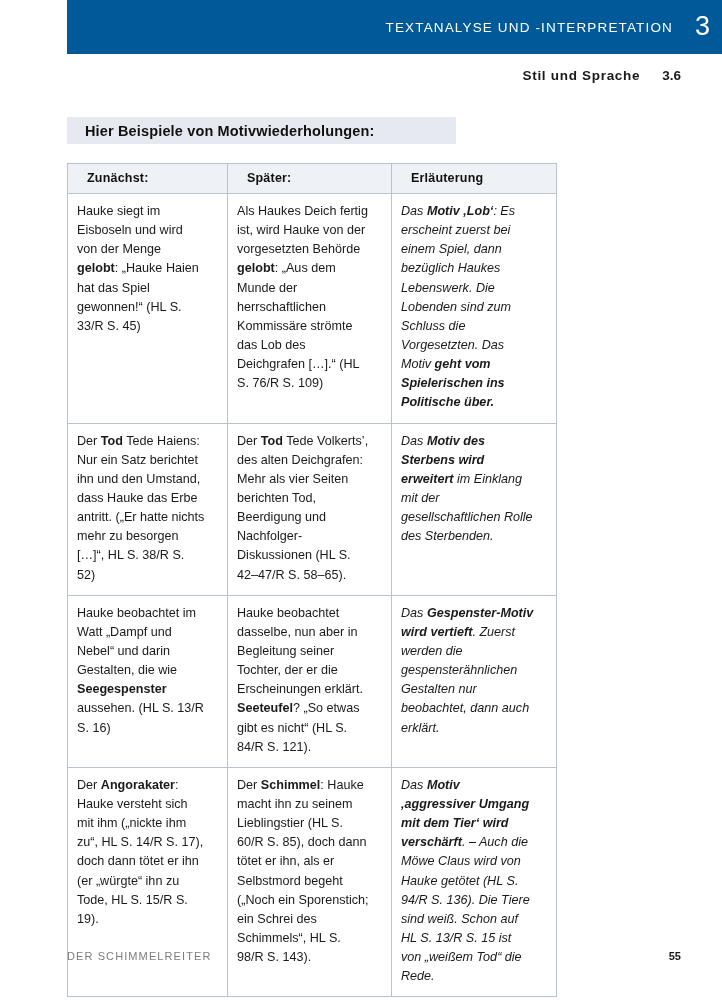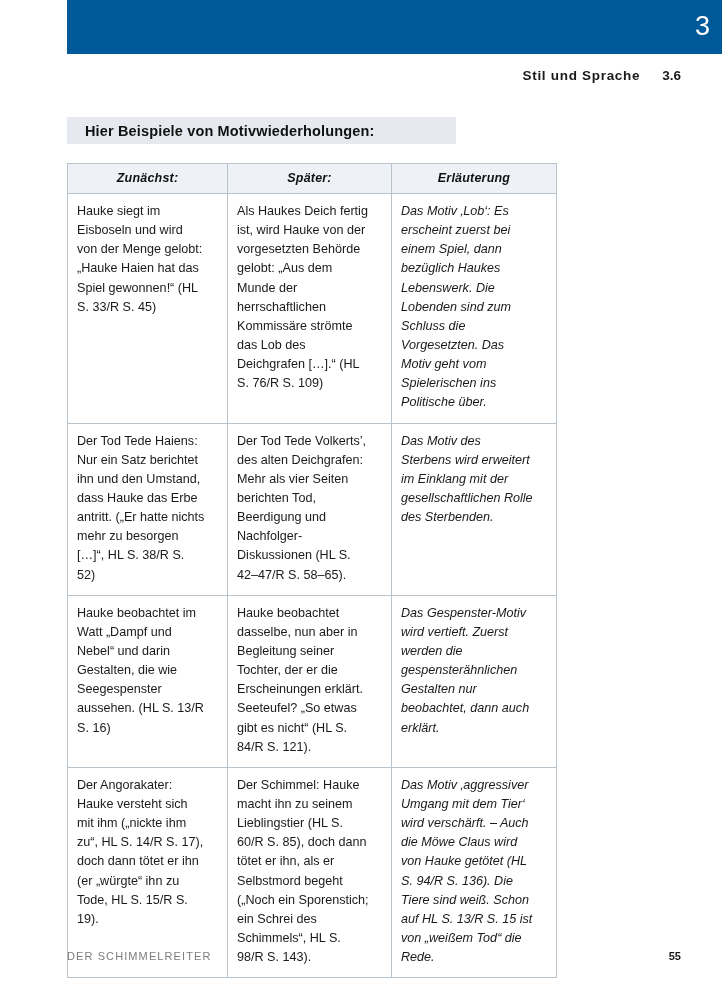--- a/index.html
+++ b/index.html
@@ -107,43 +107,42 @@
     table-layout: fixed;
     border: 1px solid #b9c3cc;
   }
   table.motif-table col.c1 { width: 160px; }
   table.motif-table col.c2 { width: 164px; }
   table.motif-table col.c3 { width: 165px; }
 
   table.motif-table th {
     background: #eef2f6;
     border: 1px solid #b9c3cc;
-    text-align: center;
+    text-align: left;
     vertical-align: middle;
-    padding: 7px 9px 8px 9px;
+    padding: 7px 9px 8px 19px;
     font-size: 12.5px;
     font-weight: 700;
     color: #111111;
     letter-spacing: 0.2px;
-    font-style: italic;
   }
   table.motif-table td {
     border: 1px solid #b9c3cc;
     vertical-align: top;
     padding: 8px 22px 10px 9px;
     font-size: 12.6px;
     line-height: 1.52;
     color: #1a1a1a;
     background: #ffffff;
   }
   table.motif-table td.explain {
     font-style: italic;
   }
   .cell-text { display: block; }
-  b { font-weight: 400; }
+  b { font-weight: 700; }
 
   
   .footer {
     position: absolute;
     left: 67px;
     right: 41px;
     top: 950px;
     display: flex;
     align-items: baseline;
     justify-content: space-between;
@@ -157,20 +156,21 @@
   .footer-page {
     font-size: 11px;
     font-weight: 700;
     color: #1a1a1a;
   }
 </style>
 </head>
 <body>
 
 <div class="header-band">
+  <span class="header-band-title">TEXTANALYSE UND -INTERPRETATION</span>
   <span class="header-band-chapter">3</span>
 </div>
 
 <div class="subheader">
   <span class="subheader-section">Stil und Sprache</span>
   <span class="subheader-number">3.6</span>
 </div>
 
 <div class="callout">
   <span class="callout-text">Hier Beispiele von Motivwiederholungen:</span>

